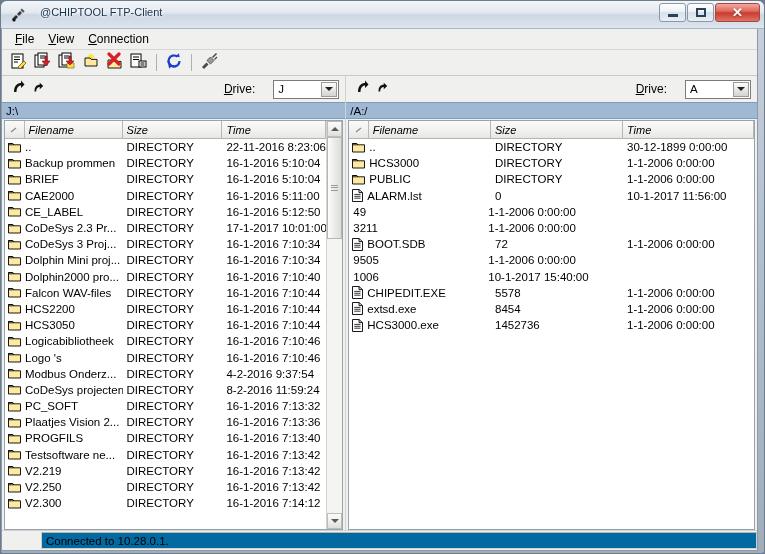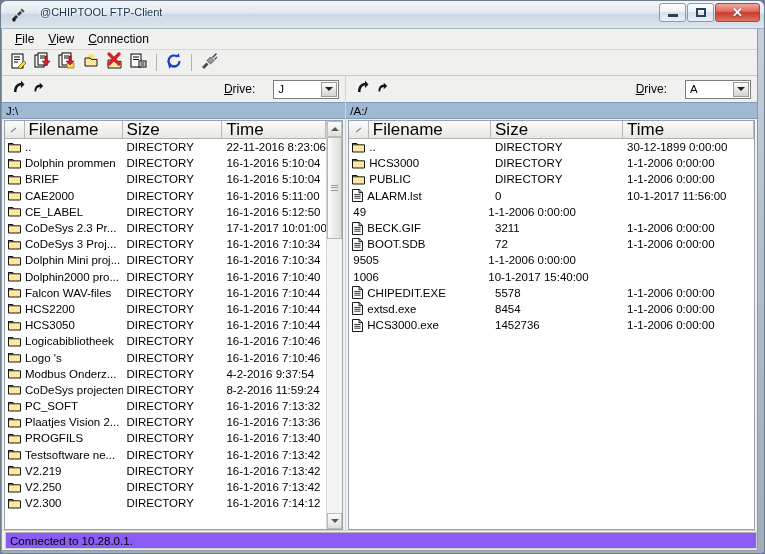--- a/index.html
+++ b/index.html
@@ -162,26 +162,26 @@
     position: relative;
   }
   .hdr-row {
     display: flex;
     height: 18px;
     background: #f0f0ef;
     border-bottom: 1px solid #b4b4b0;
     flex: 0 0 auto;
   }
   .hcell {
-    font-size: 17px; color: #000;
+    font-size: 11px; color: #000;
     border-right: 1px solid #b8b8b4;
     background: linear-gradient(to bottom,#fafafa,#f0f0ee 60%,#e6e6e3);
     display: flex; align-items: center;
     padding-left: 4px;
-    overflow: hidden; white-space: nowrap;
+    overflow: hidden; white-space: nowrap; font-style: italic;
   }
   .hcell.sortcol { justify-content: center; padding: 0; }
   .rows {
     flex: 1 1 auto;
     overflow: hidden;
     position: relative;
   }
   .row {
     display: flex;
     height: 16.2px;
@@ -247,21 +247,22 @@
     padding-left: 3px;
   }
   .status-cell {
     border: 1px solid #cfcfcb;
     border-top-color: #b6b6b2;
     height: 17px;
     flex: 1 1 auto;
     display: flex; align-items: center;
     padding-left: 4px;
     font-size: 11.5px; color: #000;
-    background: #8b5cf6;
+    background: #0369a1;
+    margin-left: 36px;
   }
   .folder-ico { width: 13px; height: 11px; position: relative; flex: 0 0 auto; }
   .file-ico   { width: 11px; height: 13px; position: relative; flex: 0 0 auto; }
 </style>
 </head>
 <body>
 
 <div id="window">
 
   <div id="titlebar">
@@ -443,21 +444,21 @@
                     </div>
                     <div class="c-size">DIRECTORY</div>
                     <div class="c-time">22-11-2016 8:23:06</div>
                   </div>
                   <div class="row">
                     <div class="c-name">
                       <span class="folder-ico"><svg width="13" height="11" viewBox="0 0 13 11">
                           <path d="M0.5 1.5 h4.2 l1.1 1.3 H12.5 V10 H0.5 Z" fill="#ffe9a0" stroke="#000" stroke-width="0.9"></path>
                           <path d="M0.5 1.5 h4.2 l1.1 1.3 H0.5 Z" fill="#ffe9a0" stroke="#000" stroke-width="0.9"></path>
                         </svg></span>
-                      <span>Dolphin prommen</span>
+                      <span>Backup prommen</span>
                     </div>
                     <div class="c-size">DIRECTORY</div>
                     <div class="c-time">16-1-2016 5:10:04</div>
                   </div>
                   <div class="row">
                     <div class="c-name">
                       <span class="folder-ico"><svg width="13" height="11" viewBox="0 0 13 11">
                           <path d="M0.5 1.5 h4.2 l1.1 1.3 H12.5 V10 H0.5 Z" fill="#ffe9a0" stroke="#000" stroke-width="0.9"></path>
                           <path d="M0.5 1.5 h4.2 l1.1 1.3 H0.5 Z" fill="#ffe9a0" stroke="#000" stroke-width="0.9"></path>
                         </svg></span>
@@ -797,92 +798,82 @@
                       <span>ALARM.lst</span>
                     </div>
                     <div class="c-size">0</div>
                     <div class="c-time">10-1-2017 11:56:00</div>
                   </div>
                   <div class="row">
                     <div class="c-size">49</div>
                     <div class="c-time">1-1-2006 0:00:00</div>
                   </div>
                   <div class="row">
+                    <div class="c-size">3211</div>
+                    <div class="c-time">1-1-2006 0:00:00</div>
+                  </div>
+                  <div class="row">
                     <div class="c-name">
                       <span class="file-ico"><svg width="11" height="13" viewBox="0 0 11 13">
                           <path d="M0.5 0.5 H7 L10.5 3.6 V12.5 H0.5 Z" fill="#ffffff" stroke="#000" stroke-width="0.9"></path>
                           <path d="M7 0.5 V3.6 H10.5" fill="none" stroke="#000" stroke-width="0.9"></path>
                           <line x1="2.3" y1="5.4" x2="8.5" y2="5.4" stroke="#000" stroke-width="0.8"></line>
                           <line x1="2.3" y1="7.3" x2="8.5" y2="7.3" stroke="#000" stroke-width="0.8"></line>
                           <line x1="2.3" y1="9.2" x2="8.5" y2="9.2" stroke="#000" stroke-width="0.8"></line>
                         </svg></span>
-                      <span>BECK.GIF</span>
-                    </div>
-                    <div class="c-size">3211</div>
+                      <span>BOOT.SDB</span>
+                    </div>
+                    <div class="c-size">72</div>
                     <div class="c-time">1-1-2006 0:00:00</div>
+                  </div>
+                  <div class="row">
+                    <div class="c-size">9505</div>
+                    <div class="c-time">1-1-2006 0:00:00</div>
+                  </div>
+                  <div class="row">
+                    <div class="c-size">1006</div>
+                    <div class="c-time">10-1-2017 15:40:00</div>
                   </div>
                   <div class="row">
                     <div class="c-name">
                       <span class="file-ico"><svg width="11" height="13" viewBox="0 0 11 13">
                           <path d="M0.5 0.5 H7 L10.5 3.6 V12.5 H0.5 Z" fill="#ffffff" stroke="#000" stroke-width="0.9"></path>
                           <path d="M7 0.5 V3.6 H10.5" fill="none" stroke="#000" stroke-width="0.9"></path>
                           <line x1="2.3" y1="5.4" x2="8.5" y2="5.4" stroke="#000" stroke-width="0.8"></line>
                           <line x1="2.3" y1="7.3" x2="8.5" y2="7.3" stroke="#000" stroke-width="0.8"></line>
                           <line x1="2.3" y1="9.2" x2="8.5" y2="9.2" stroke="#000" stroke-width="0.8"></line>
                         </svg></span>
-                      <span>BOOT.SDB</span>
-                    </div>
-                    <div class="c-size">72</div>
+                      <span>CHIPEDIT.EXE</span>
+                    </div>
+                    <div class="c-size">5578</div>
                     <div class="c-time">1-1-2006 0:00:00</div>
-                  </div>
-                  <div class="row">
-                    <div class="c-size">9505</div>
-                    <div class="c-time">1-1-2006 0:00:00</div>
-                  </div>
-                  <div class="row">
-                    <div class="c-size">1006</div>
-                    <div class="c-time">10-1-2017 15:40:00</div>
                   </div>
                   <div class="row">
                     <div class="c-name">
                       <span class="file-ico"><svg width="11" height="13" viewBox="0 0 11 13">
                           <path d="M0.5 0.5 H7 L10.5 3.6 V12.5 H0.5 Z" fill="#ffffff" stroke="#000" stroke-width="0.9"></path>
                           <path d="M7 0.5 V3.6 H10.5" fill="none" stroke="#000" stroke-width="0.9"></path>
                           <line x1="2.3" y1="5.4" x2="8.5" y2="5.4" stroke="#000" stroke-width="0.8"></line>
                           <line x1="2.3" y1="7.3" x2="8.5" y2="7.3" stroke="#000" stroke-width="0.8"></line>
                           <line x1="2.3" y1="9.2" x2="8.5" y2="9.2" stroke="#000" stroke-width="0.8"></line>
                         </svg></span>
-                      <span>CHIPEDIT.EXE</span>
-                    </div>
-                    <div class="c-size">5578</div>
+                      <span>extsd.exe</span>
+                    </div>
+                    <div class="c-size">8454</div>
                     <div class="c-time">1-1-2006 0:00:00</div>
                   </div>
                   <div class="row">
                     <div class="c-name">
                       <span class="file-ico"><svg width="11" height="13" viewBox="0 0 11 13">
                           <path d="M0.5 0.5 H7 L10.5 3.6 V12.5 H0.5 Z" fill="#ffffff" stroke="#000" stroke-width="0.9"></path>
                           <path d="M7 0.5 V3.6 H10.5" fill="none" stroke="#000" stroke-width="0.9"></path>
                           <line x1="2.3" y1="5.4" x2="8.5" y2="5.4" stroke="#000" stroke-width="0.8"></line>
                           <line x1="2.3" y1="7.3" x2="8.5" y2="7.3" stroke="#000" stroke-width="0.8"></line>
                           <line x1="2.3" y1="9.2" x2="8.5" y2="9.2" stroke="#000" stroke-width="0.8"></line>
                         </svg></span>
-                      <span>extsd.exe</span>
-                    </div>
-                    <div class="c-size">8454</div>
-                    <div class="c-time">1-1-2006 0:00:00</div>
-                  </div>
-                  <div class="row">
-                    <div class="c-name">
-                      <span class="file-ico"><svg width="11" height="13" viewBox="0 0 11 13">
-                          <path d="M0.5 0.5 H7 L10.5 3.6 V12.5 H0.5 Z" fill="#ffffff" stroke="#000" stroke-width="0.9"></path>
-                          <path d="M7 0.5 V3.6 H10.5" fill="none" stroke="#000" stroke-width="0.9"></path>
-                          <line x1="2.3" y1="5.4" x2="8.5" y2="5.4" stroke="#000" stroke-width="0.8"></line>
-                          <line x1="2.3" y1="7.3" x2="8.5" y2="7.3" stroke="#000" stroke-width="0.8"></line>
-                          <line x1="2.3" y1="9.2" x2="8.5" y2="9.2" stroke="#000" stroke-width="0.8"></line>
-                        </svg></span>
                       <span>HCS3000.exe</span>
                     </div>
                     <div class="c-size">1452736</div>
                     <div class="c-time">1-1-2006 0:00:00</div>
                   </div>
                 </div>
             </div>
           </div>
         </div>
       </div>

